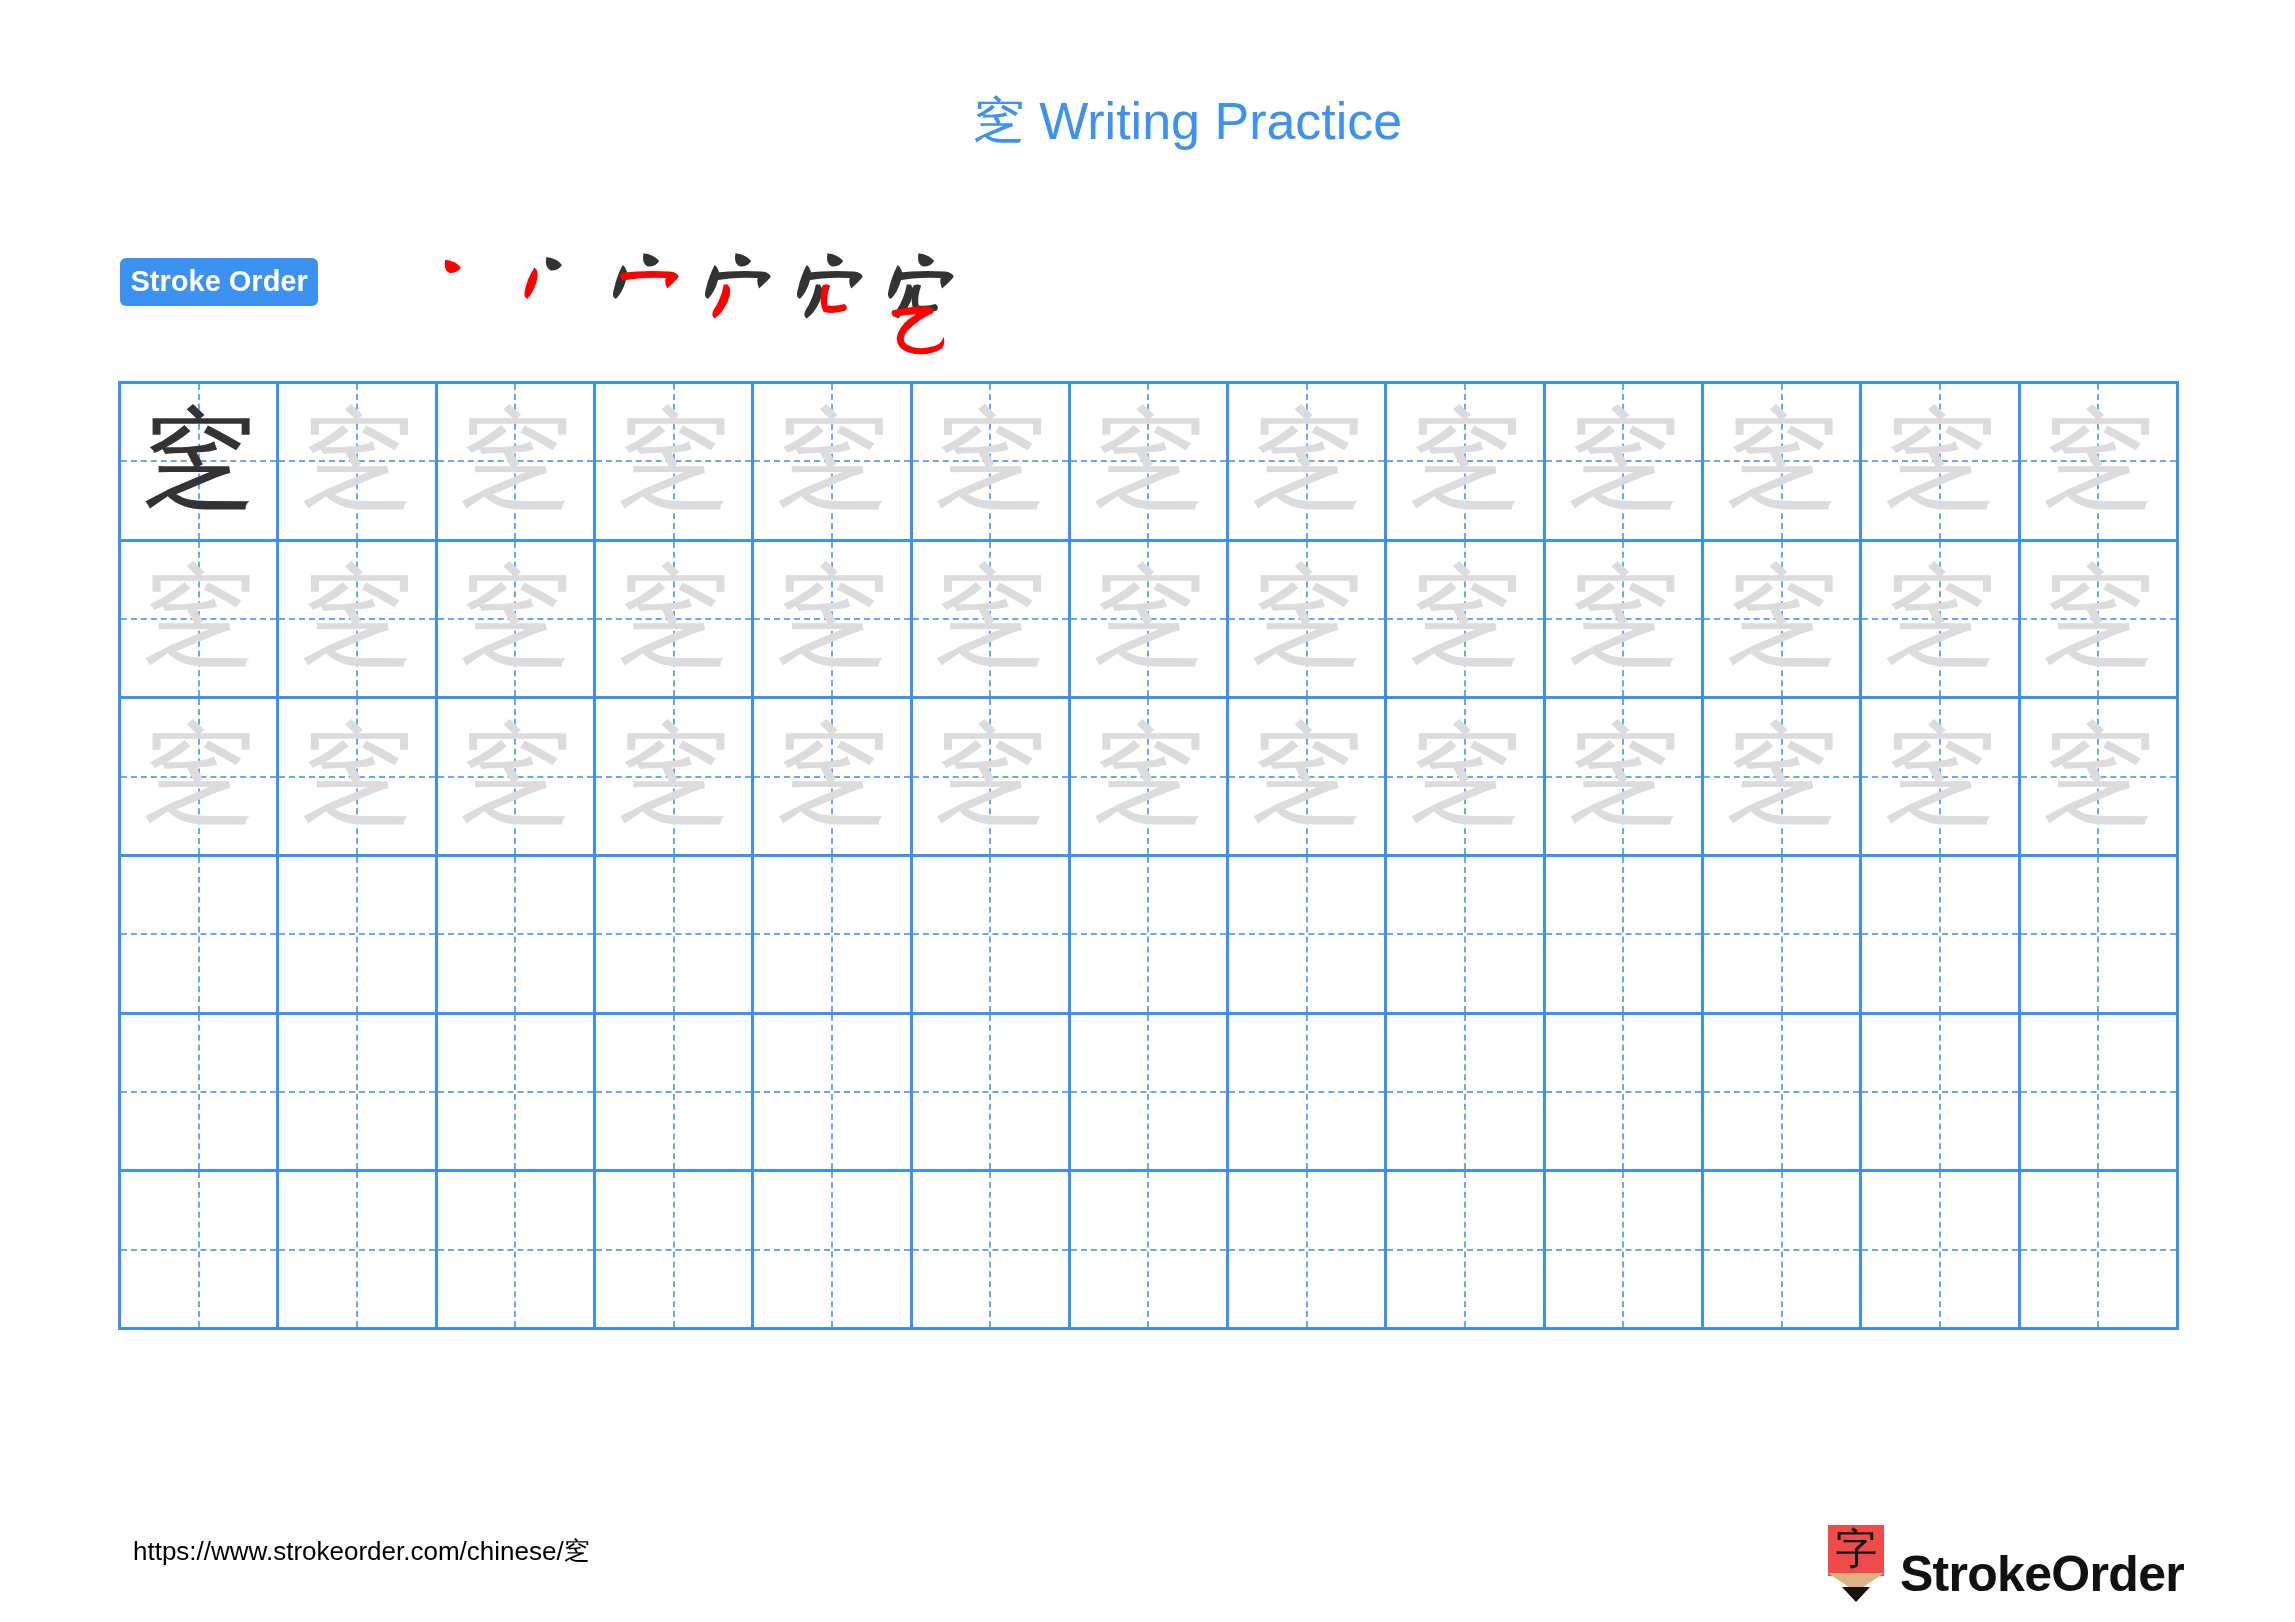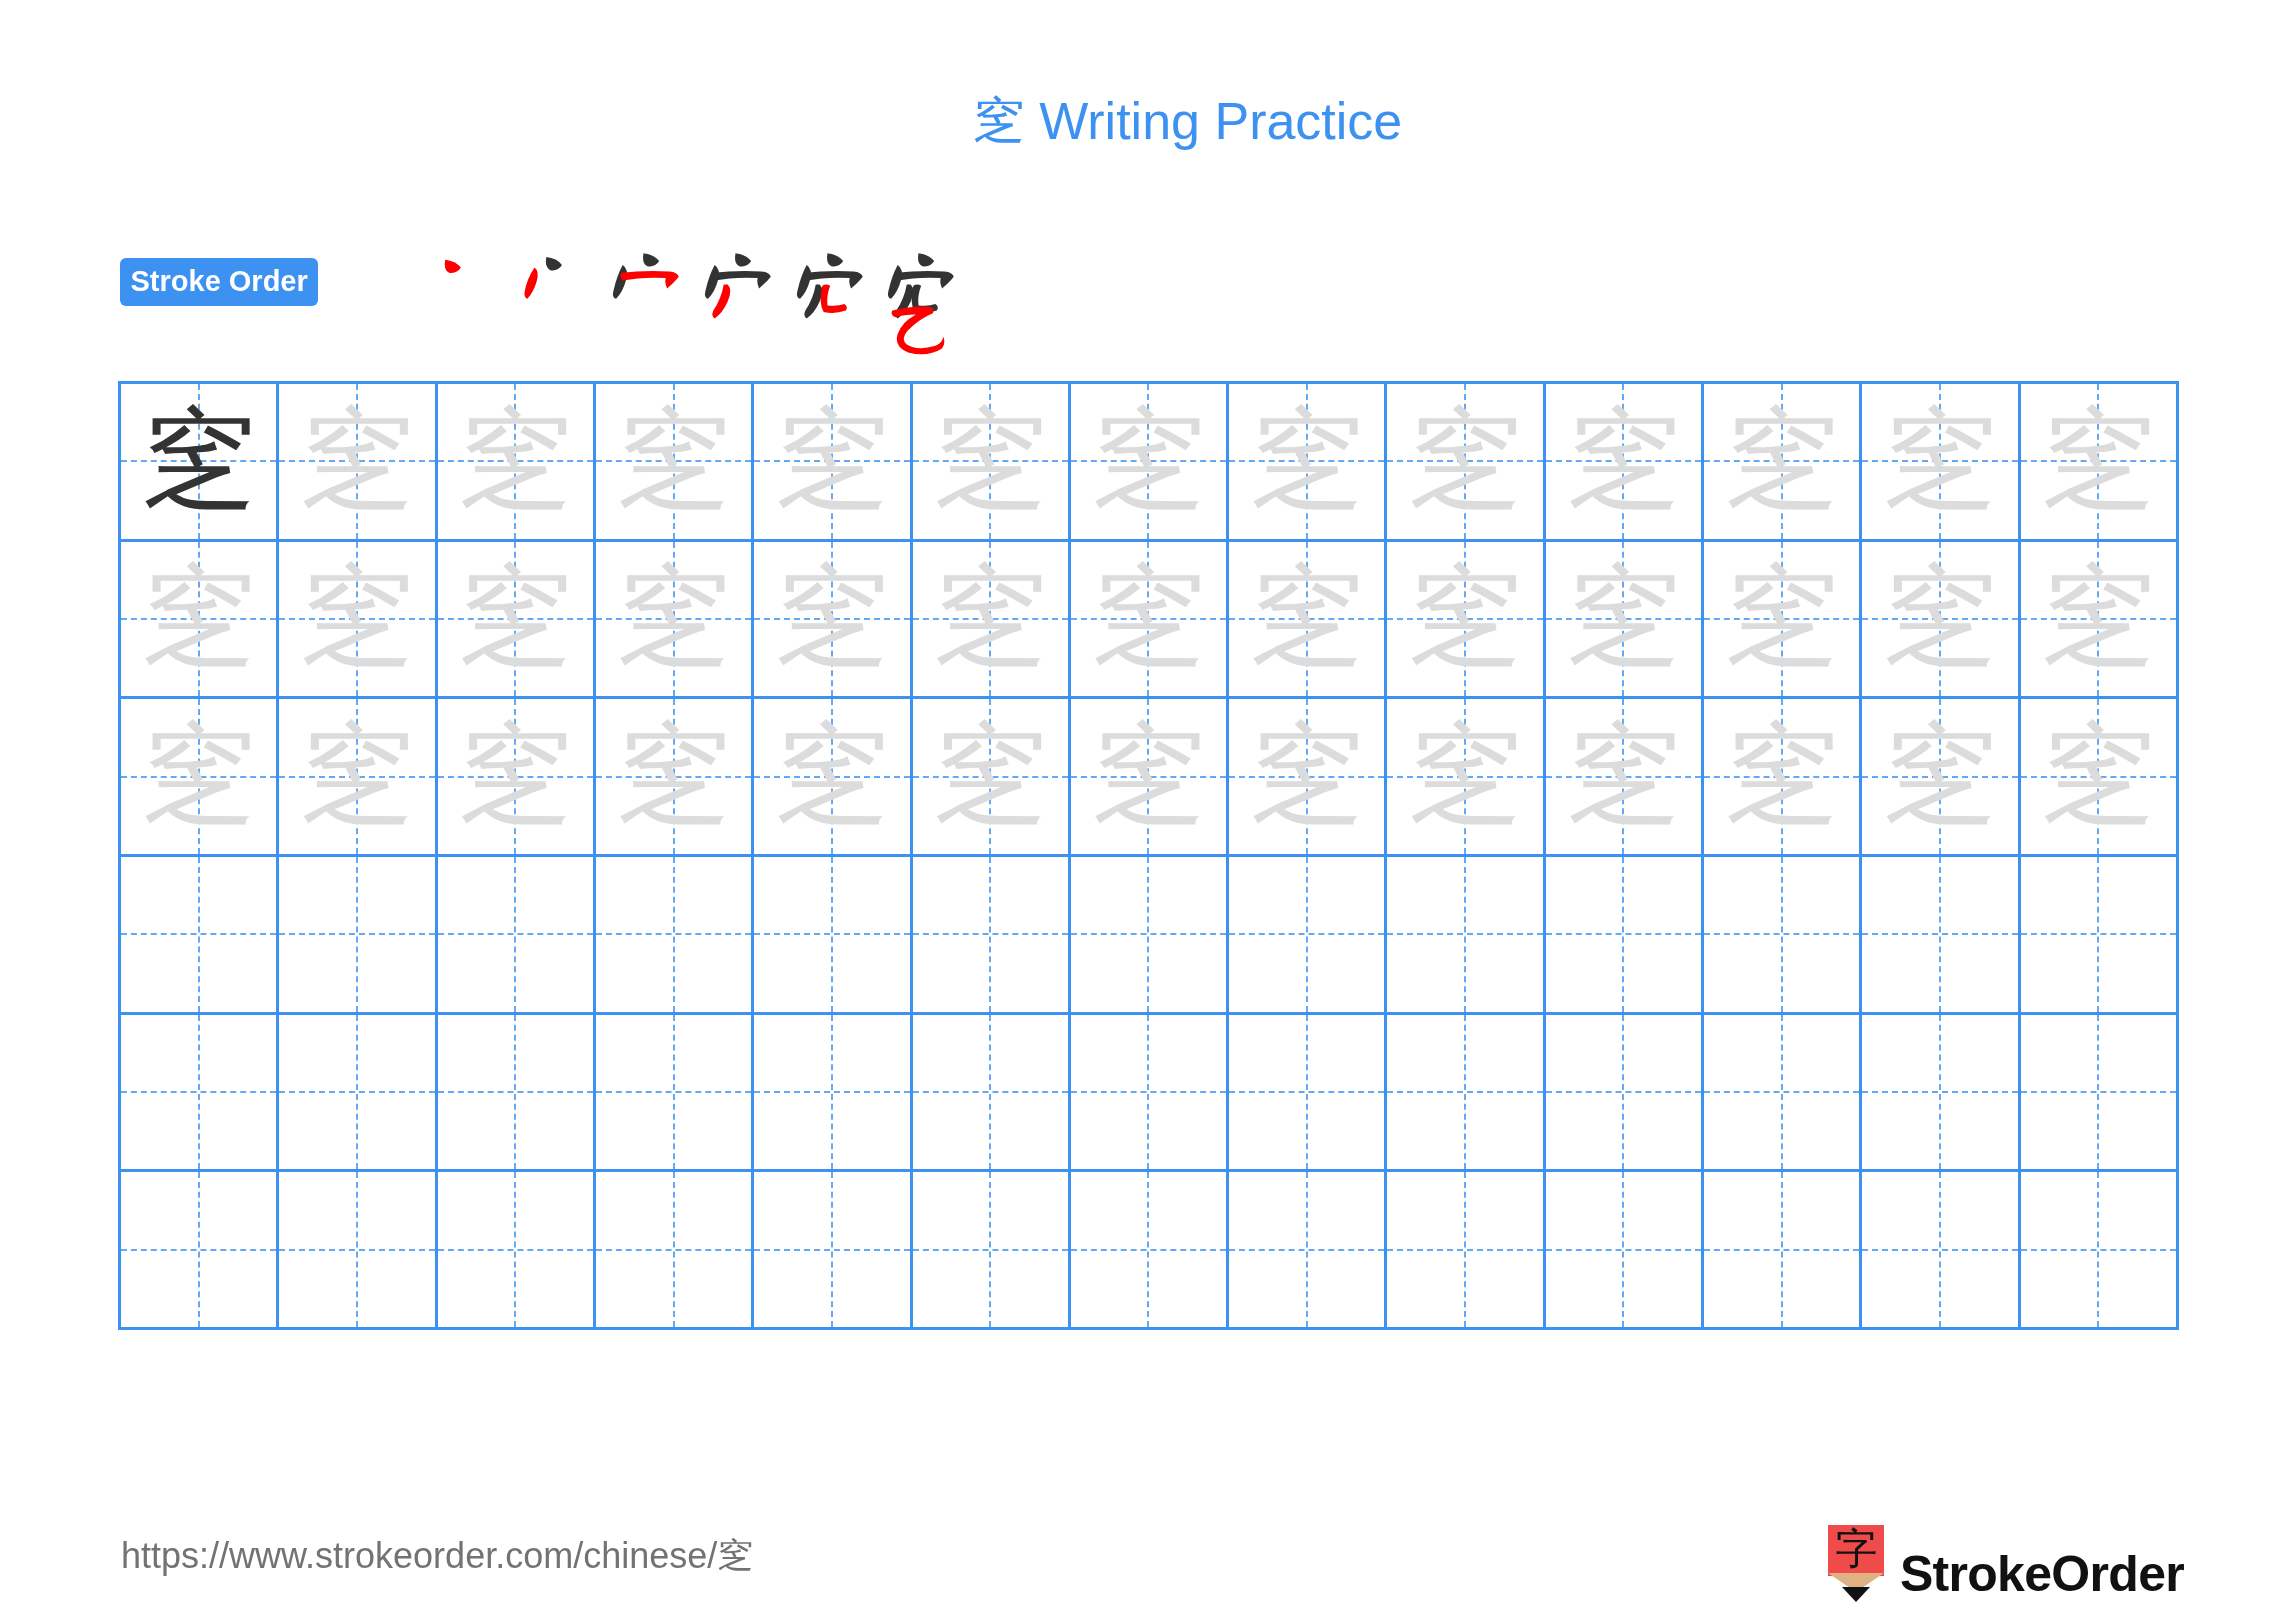--- a/index.html
+++ b/index.html
@@ -76,22 +76,22 @@
     font-family:"DejaVu Sans", sans-serif;
     font-size:115px;line-height:1;
     z-index:2;
     pointer-events:none;
   }
   .cell-glyph.dark{color:#333333;}
   .cell-glyph.trace{color:#dcdcdc;}
 
   
   #footer-url{
-    position:absolute;left:121px;top:1538px;
-    font-size:36px;color:#737373;line-height:1;
+    position:absolute;left:133px;top:1538px;
+    font-size:26px;color:#000000;line-height:1;
     white-space:nowrap;
   }
 
   #brand{
     position:absolute;right:111px;top:1525px;
     display:flex;flex-direction:row;align-items:center;
   }
   #brand-logo{
     position:relative;width:56px;height:77px;margin-right:15.7px;
   }

